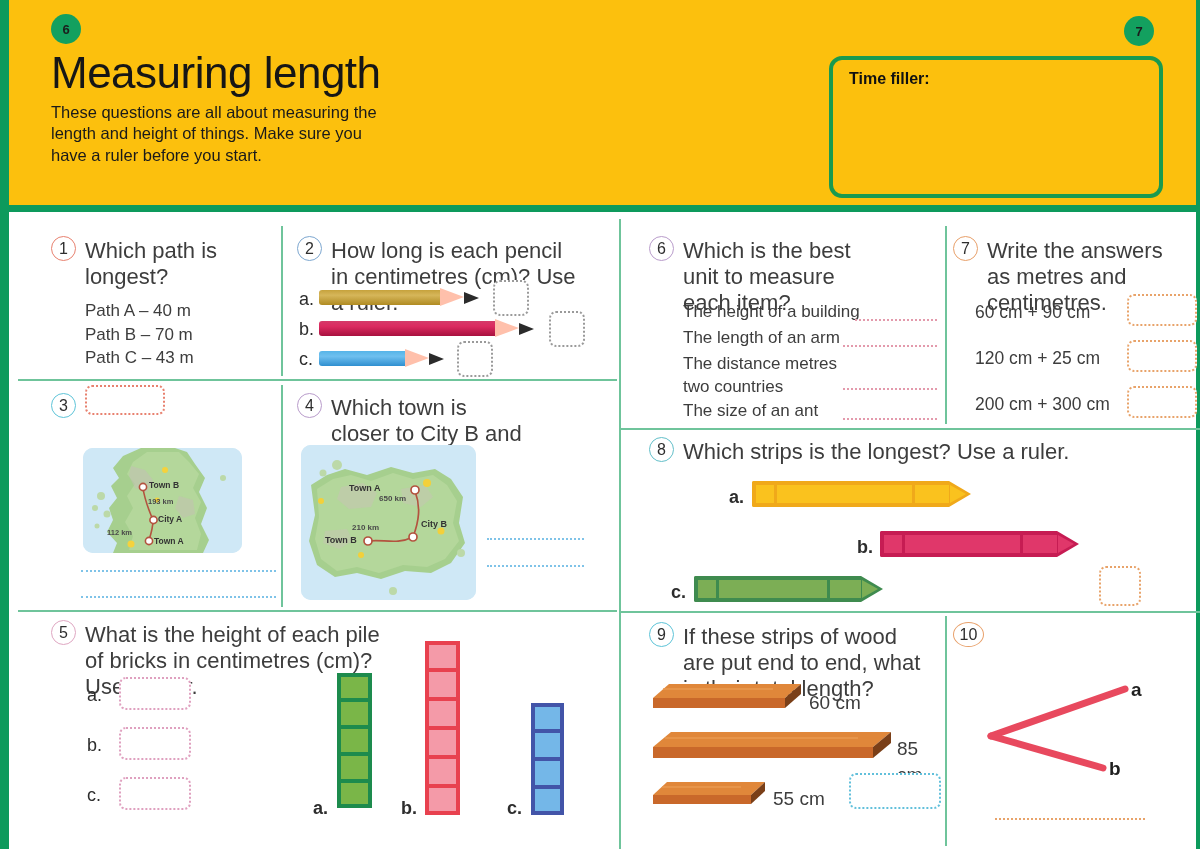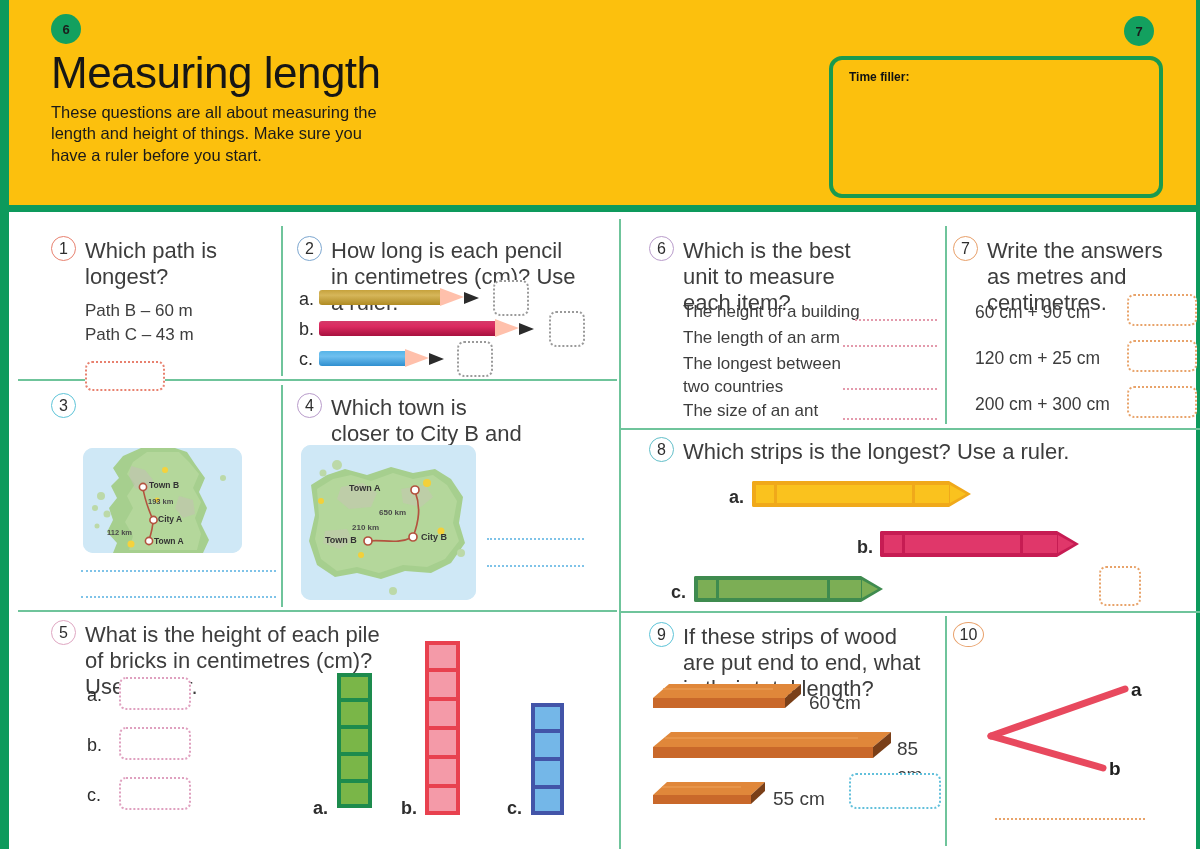--- a/index.html
+++ b/index.html
@@ -39,21 +39,21 @@
   }
   .intro {
     position: absolute; left: 42px; top: 102px; width: 350px;
     font-size: 16.5px; line-height: 1.30; color: #1a1a1a;
   }
   .timefiller {
     position: absolute; left: 820px; top: 56px; width: 334px; height: 142px;
     border: 4px solid #1a9a4f; border-radius: 13px;
     padding: 10px 14px 8px 16px;
   }
-  .tf-title { font-size: 12px; font-weight: bold; color: #111; margin-bottom: 12px; }
+  .tf-title { font-size: 16px; font-weight: bold; color: #111; margin-bottom: 12px; }
   .tf-body { font-size: 15px; line-height: 1.27; color: #1a1a1a; }
 
   
   .panel { position: absolute; }
   .hrule { position: absolute; height: 2px; background: #6fc49b; }
   .vrule { position: absolute; width: 2px; background: #6fc49b; }
 
   .qnum {
     width: 25px; height: 25px; border-radius: 50%;
     border: 1.6px solid #999; display: inline-flex;
@@ -148,21 +148,22 @@
   <div class="hrule" style="left:612px; top:611px; width:584px;"></div>
   <div class="vrule" style="left:936px; top:226px; height:198px;"></div>
   <div class="vrule" style="left:936px; top:616px; height:230px;"></div>
 
   <div class="panel" style="left:42px; top:236px; width:225px;">
     <div class="qhead">
       <div class="qnum red">1</div>
       <div class="qtext">Which path is longest?</div>
     </div>
     <div class="body-text" style="margin-left:34px; margin-top:9px;">
-      <div>Path B – 60 m</div>
+      <div>Path A – 40 m</div>
+      <div>Path B – 70 m</div>
       <div>Path C – 43 m</div>
     </div>
     <div class="abox red" style="margin-left:34px; margin-top:15px; width:80px; height:30px;"></div>
   </div>
 
   <div class="panel" style="left:288px; top:236px; width:300px; height:145px;">
     <div class="qhead">
       <div class="qnum blue">2</div>
       <div class="qtext" style="width:250px;">How long is each pencil in centimetres (cm)? Use a ruler.</div>
     </div>
@@ -248,23 +249,23 @@
         <circle cx="140" cy="86" r="3.5" fill="#f3d03a"></circle>
         <circle cx="126" cy="38" r="4" fill="#f3d03a"></circle>
         <circle cx="60" cy="110" r="3" fill="#f3d03a"></circle>
         <path d="M114 46 C 120 62, 118 76, 112 92" stroke="#b3533f" stroke-width="1.7" fill="none"></path>
         <path d="M112 92 C 96 100, 82 94, 68 96" stroke="#b3533f" stroke-width="1.7" fill="none"></path>
         <circle cx="114" cy="45" r="4" fill="#fff" stroke="#b3533f" stroke-width="1.7"></circle>
         <circle cx="112" cy="92" r="4" fill="#fff" stroke="#b3533f" stroke-width="1.7"></circle>
         <circle cx="67" cy="96" r="4" fill="#fff" stroke="#b3533f" stroke-width="1.7"></circle>
       </svg>
       <div style="position:absolute; left:48px; top:38px; font-size:9px; font-weight:bold; color:#333;">Town A</div>
-      <div style="position:absolute; left:120px; top:87px; font-size:9px; font-weight:bold; color:#333;">City B</div>
+      <div style="position:absolute; left:120px; top:74px; font-size:9px; font-weight:bold; color:#333;">City B</div>
       <div style="position:absolute; left:24px; top:90px; font-size:9px; font-weight:bold; color:#333;">Town B</div>
-      <div style="position:absolute; left:78px; top:63px; font-size:8px; font-weight:bold; color:#4a4a4a;">650 km</div>
+      <div style="position:absolute; left:78px; top:49px; font-size:8px; font-weight:bold; color:#4a4a4a;">650 km</div>
       <div style="position:absolute; left:51px; top:78px; font-size:8px; font-weight:bold; color:#4a4a4a;">210 km</div>
     </div>
     <div class="dotline" style="position:absolute; left:190px; top:145px; width:97px;"></div>
     <div class="dotline" style="position:absolute; left:190px; top:172px; width:97px;"></div>
   </div>
 
   <div class="panel" style="left:42px; top:620px; width:560px; height:225px;">
     <div class="qhead">
       <div class="qnum pink">5</div>
       <div class="qtext" style="width:300px;">What is the height of each pile of bricks in centimetres (cm)? Use a ruler.</div>
@@ -315,21 +316,21 @@
     <div style="position:absolute; left:34px; top:64px; width:256px;">
       <div style="position:relative; height:26px;">
         <span class="body-text">The height of a building</span>
         <span class="dotline pink" style="position:absolute; left:172px; bottom:5px; width:82px; display:block;"></span>
       </div>
       <div style="position:relative; height:26px;">
         <span class="body-text">The length of an arm</span>
         <span class="dotline pink" style="position:absolute; left:160px; bottom:5px; width:94px; display:block;"></span>
       </div>
       <div style="position:relative; min-height:46px;">
-        <span class="body-text" style="display:inline-block; width:160px;">The longest between two countries</span>
+        <span class="body-text" style="display:inline-block; width:160px;">The distance metres two countries</span>
         <span class="dotline pink" style="position:absolute; left:160px; top:36px; width:94px; display:block;"></span>
       </div>
       <div style="position:relative; height:26px;">
         <span class="body-text">The size of an ant</span>
         <span class="dotline pink" style="position:absolute; left:160px; bottom:5px; width:94px; display:block;"></span>
       </div>
     </div>
   </div>
 
   <div class="panel" style="left:944px; top:236px; width:250px; height:185px;">

